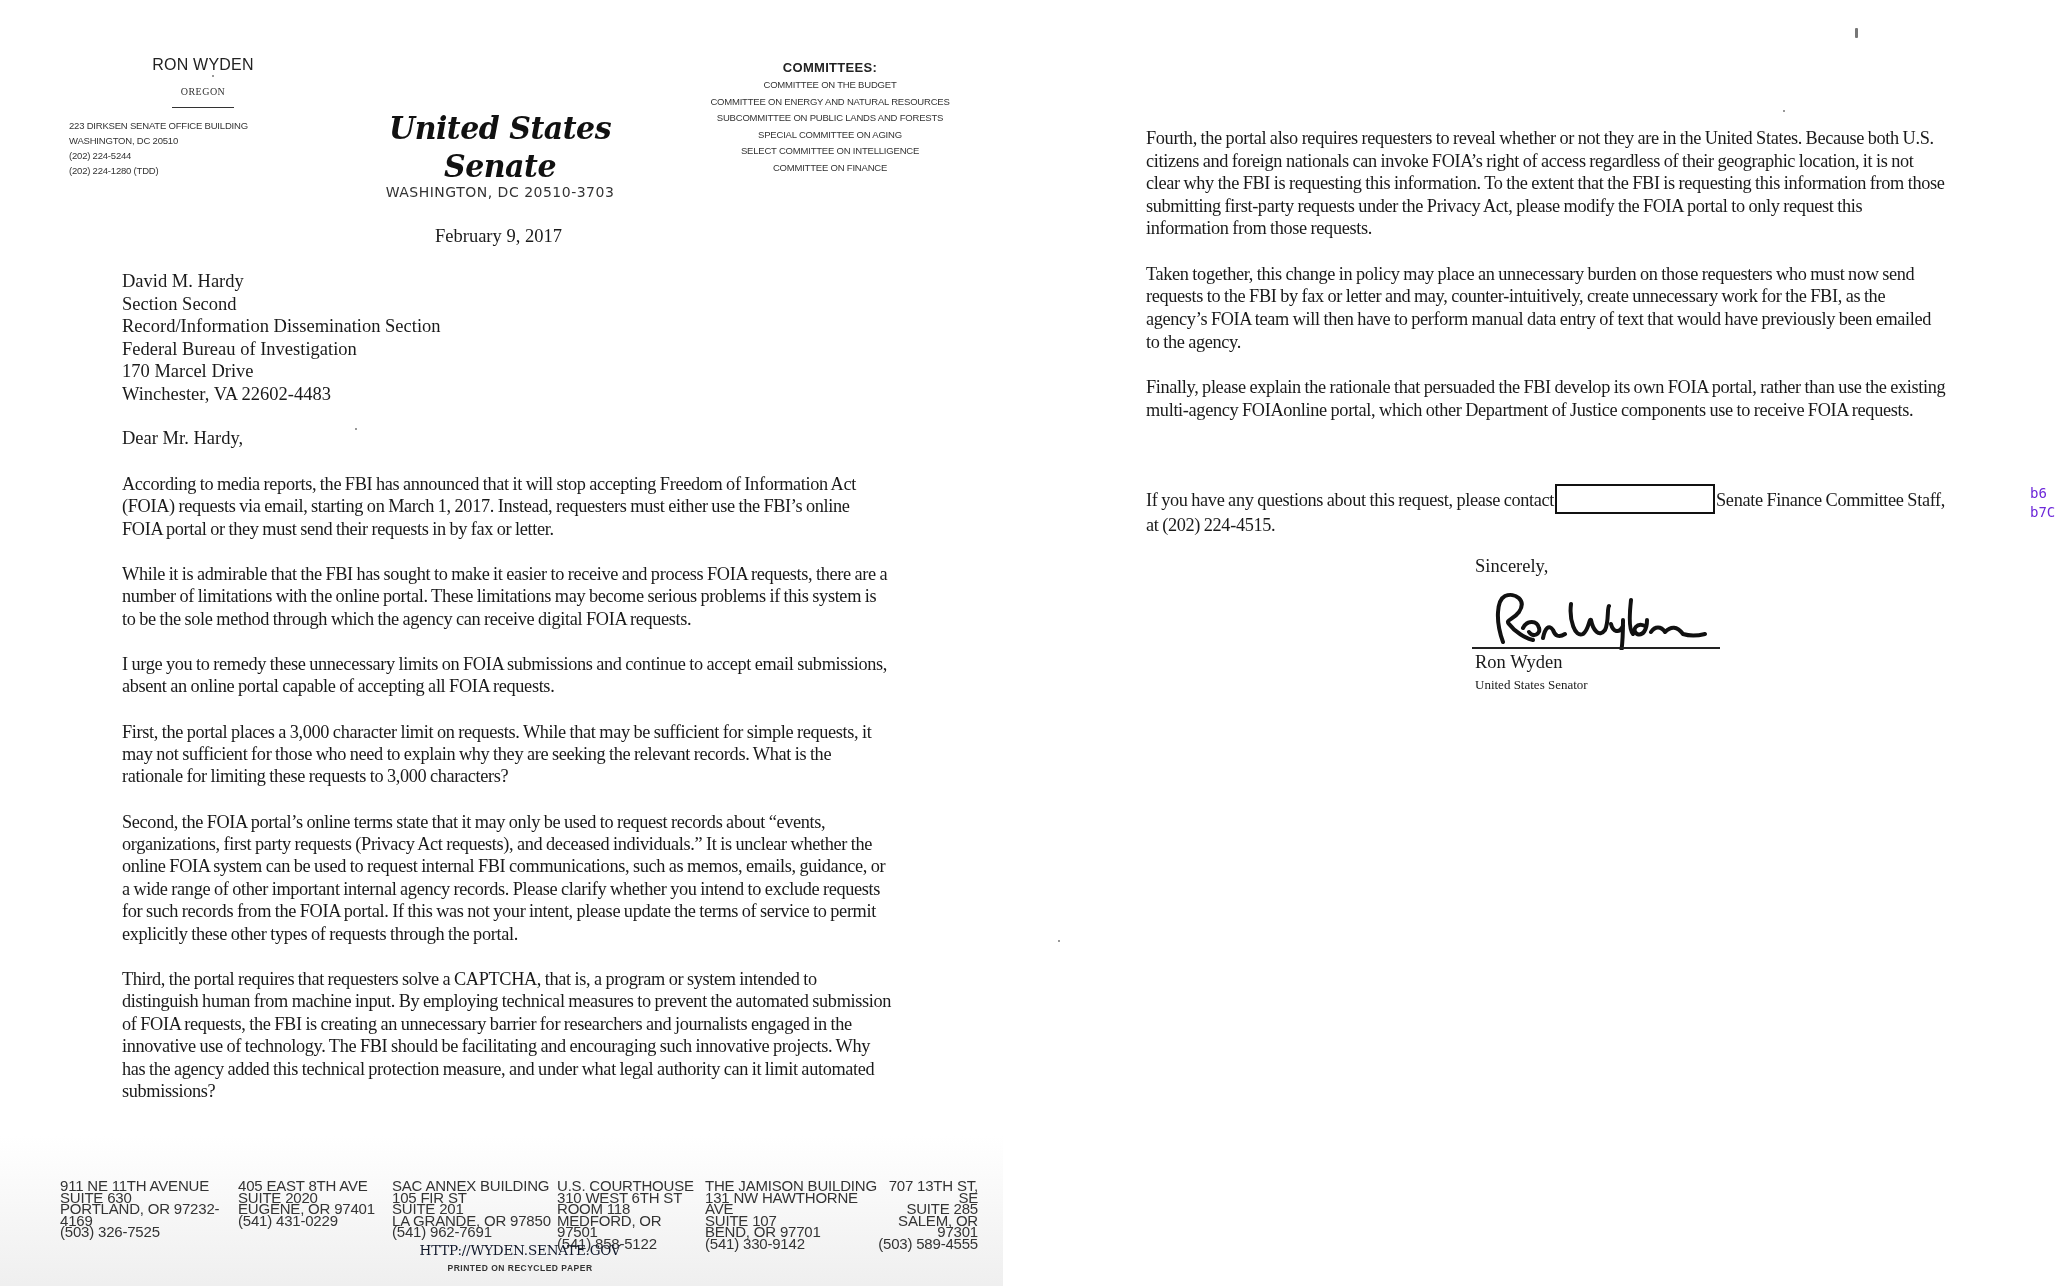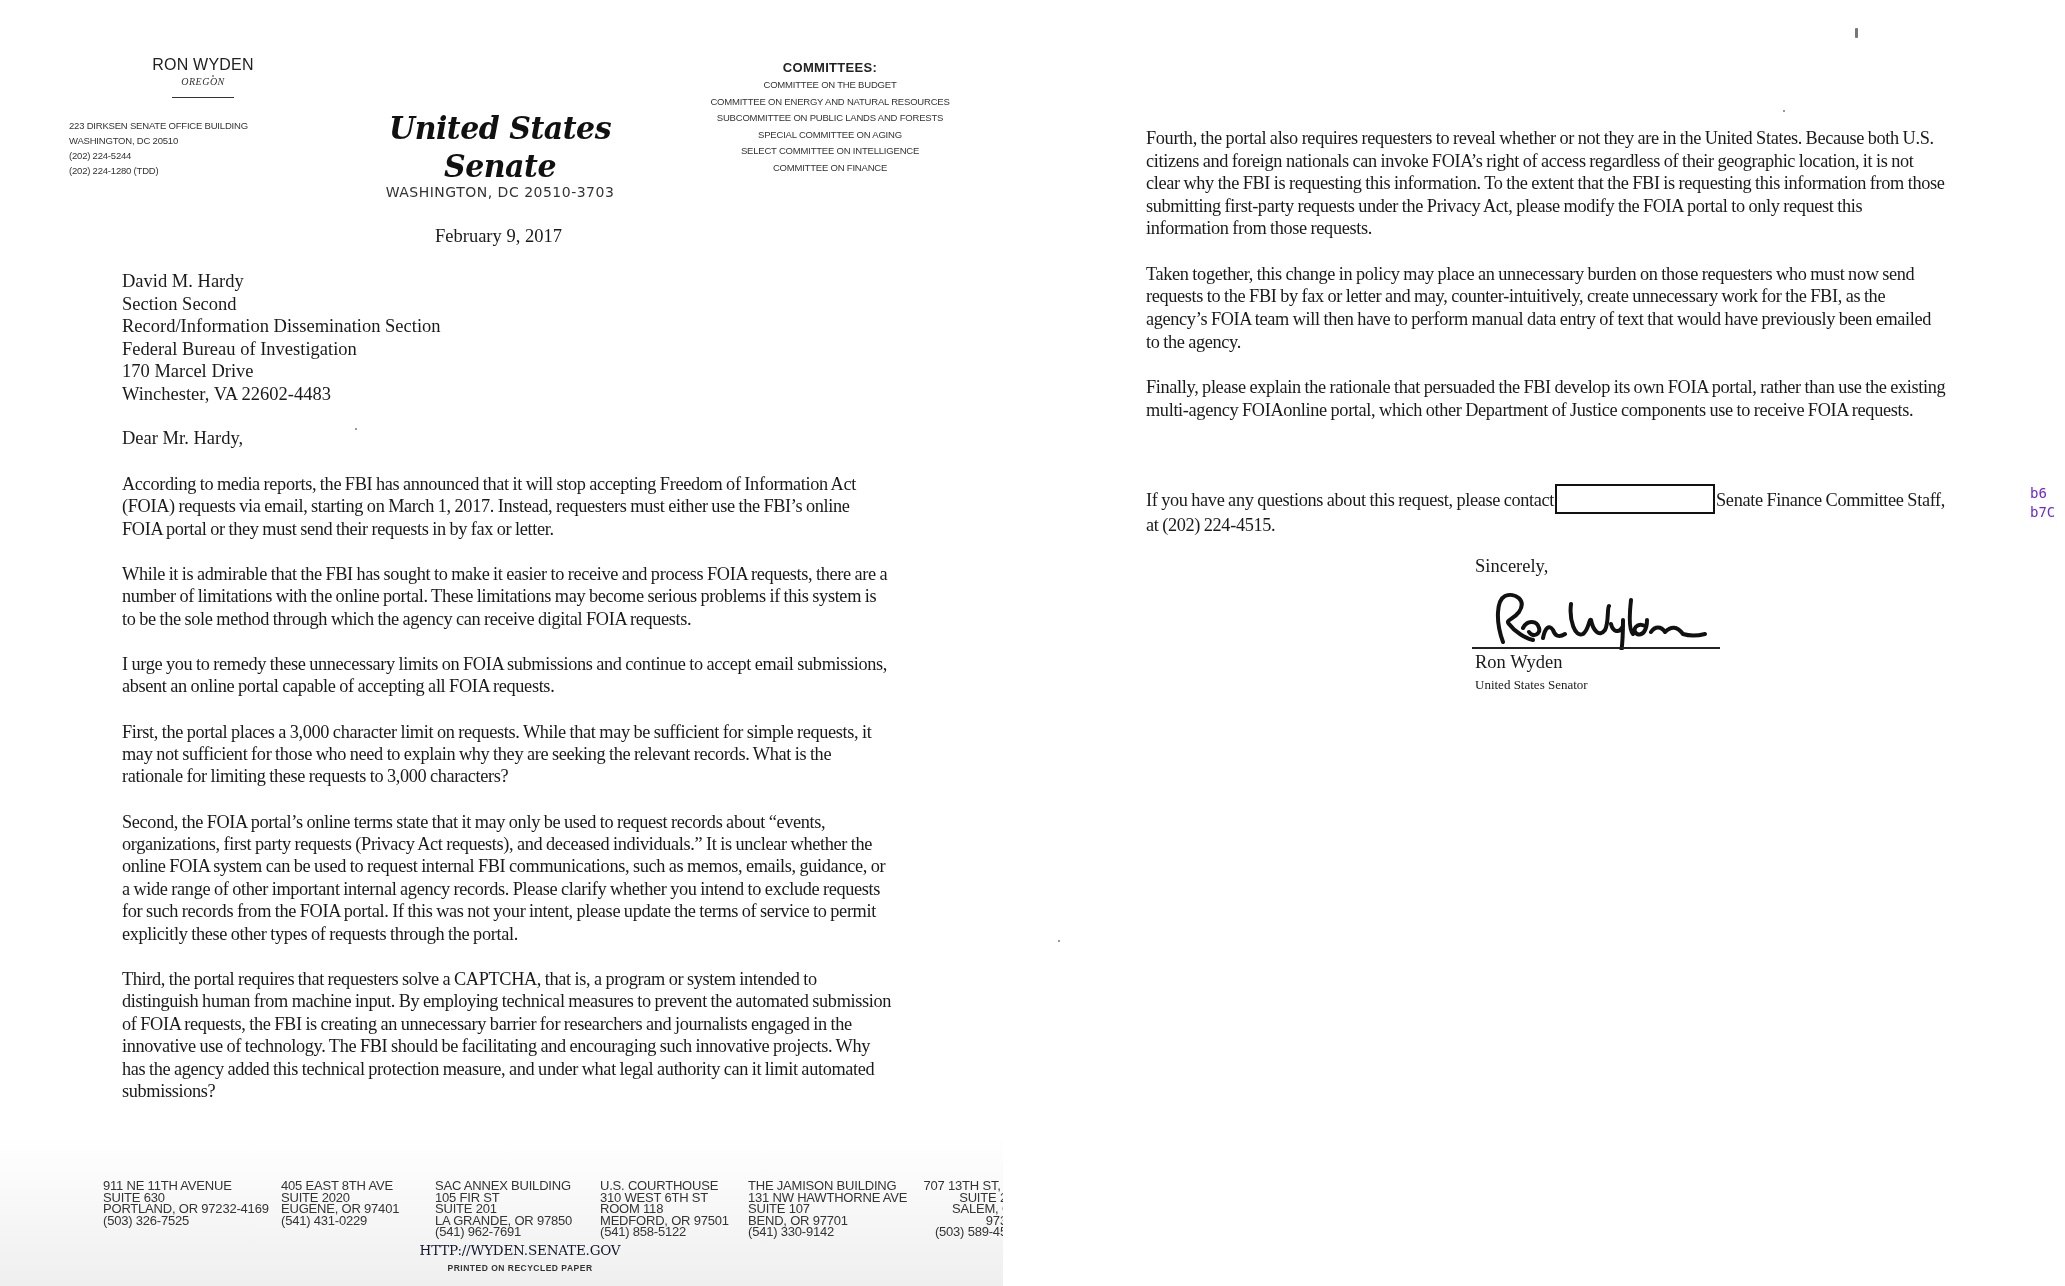--- a/index.html
+++ b/index.html
@@ -9,21 +9,21 @@
   .page { position: absolute; top: 0; height: 1286px; background: #ffffff; }
   #page-left { left: 0; width: 1003px; }
   #page-right { left: 1003px; width: 1062px; }
   .left-fade { position: absolute; left: 0; bottom: 0; width: 1003px; height: 150px;
     background: linear-gradient(to bottom, rgba(255,255,255,0) 0%, rgba(232,232,232,0.7) 100%); }
 
   
   .lh-senator { position: absolute; left: 118px; top: 56px; width: 170px; text-align: center;
     font-family: "Liberation Sans", sans-serif; }
   .lh-name { font-size: 16px; letter-spacing: 0.2px; color: #222; }
-  .lh-state { font-family: "Liberation Serif", serif; font-size: 10px; letter-spacing: 0.5px; margin-top: 2px; color: #333; font-style: italic; }
+  .lh-state { font-family: "Liberation Serif", serif; font-size: 10px; letter-spacing: 0.5px; margin-top: 12px; color: #333; }
   .lh-rule { width: 62px; height: 1px; background: #333; margin: 10px auto 0; }
   .lh-address { position: absolute; left: 69px; top: 118px; font-family: "Liberation Sans", sans-serif;
     font-size: 9.5px; line-height: 15px; color: #333; letter-spacing: -0.2px; }
 
   .lh-center { position: absolute; left: 340px; top: 112px; width: 320px; text-align: center; }
   .lh-senate { font-family: "DejaVu Serif", serif; font-weight: bold; font-size: 30px; letter-spacing: -0.5px;
     transform: scaleY(1.08); color: #111; font-style: italic; }
   .lh-city { font-family: "DejaVu Sans", sans-serif; font-size: 14px; color: #333; margin-top: 2px; letter-spacing: 0.5px; }
 
   .lh-committees { position: absolute; left: 695px; top: 60px; width: 270px; text-align: center;
@@ -34,21 +34,21 @@
   
   .date { position: absolute; left: 435px; top: 226px; font-size: 18.5px; }
   .recipient { position: absolute; left: 122px; top: 270px; font-size: 18.5px; line-height: 22.5px; }
   .salutation { position: absolute; left: 122px; top: 428px; font-size: 18.5px; }
   .body-left { position: absolute; left: 122px; top: 473px; width: 770px; font-size: 18.3px; line-height: 22.4px;
     letter-spacing: -0.35px; word-spacing: -0.5px; }
   .body-left p { margin-bottom: 22.8px; }
 
   
   .footer-offices { position: absolute; left: 60px; top: 1180px; width: 920px; display: flex;
-    font-family: "Liberation Sans", sans-serif; font-size: 13px; line-height: 11.5px; color: #333; letter-spacing: -0.2px; margin-left: 43px; }
+    font-family: "Liberation Sans", sans-serif; font-size: 15px; line-height: 11.5px; color: #333; letter-spacing: -0.2px; }
   .office { margin-right: 0; }
   .office:nth-child(1) { width: 178px; }
   .office:nth-child(2) { width: 154px; }
   .office:nth-child(3) { width: 165px; }
   .office:nth-child(4) { width: 148px; }
   .office:nth-child(5) { width: 173px; }
   .office:nth-child(6) { width: 100px; text-align: right; }
   .footer-url { position: absolute; left: 300px; top: 1242px; width: 440px; text-align: center;
     font-family: "DejaVu Serif", serif; font-size: 13.5px; color: #0f172a; letter-spacing: -0.2px; }
   .footer-recycled { position: absolute; left: 300px; top: 1263px; width: 440px; text-align: center;

